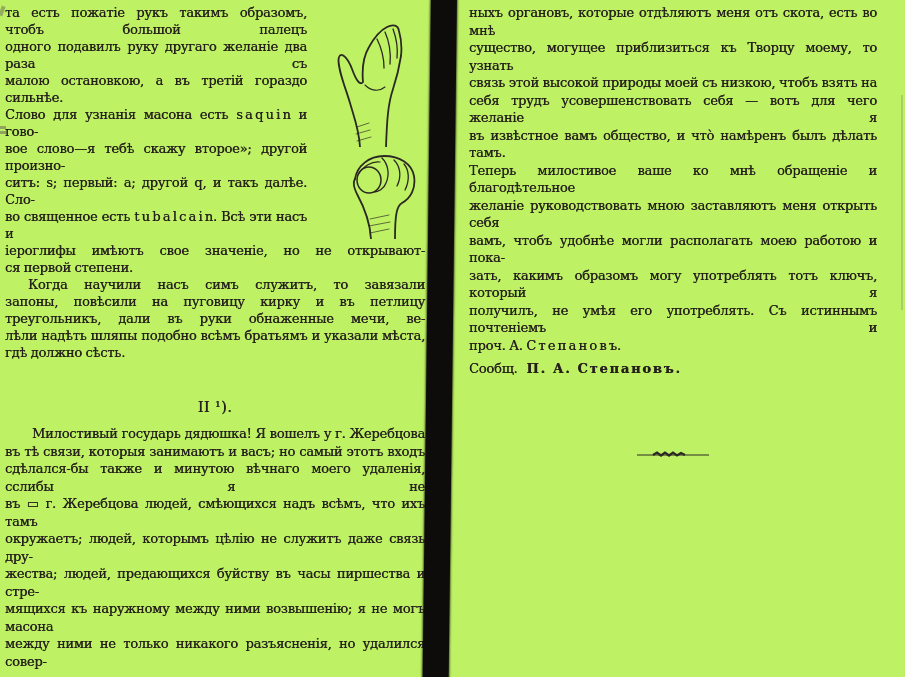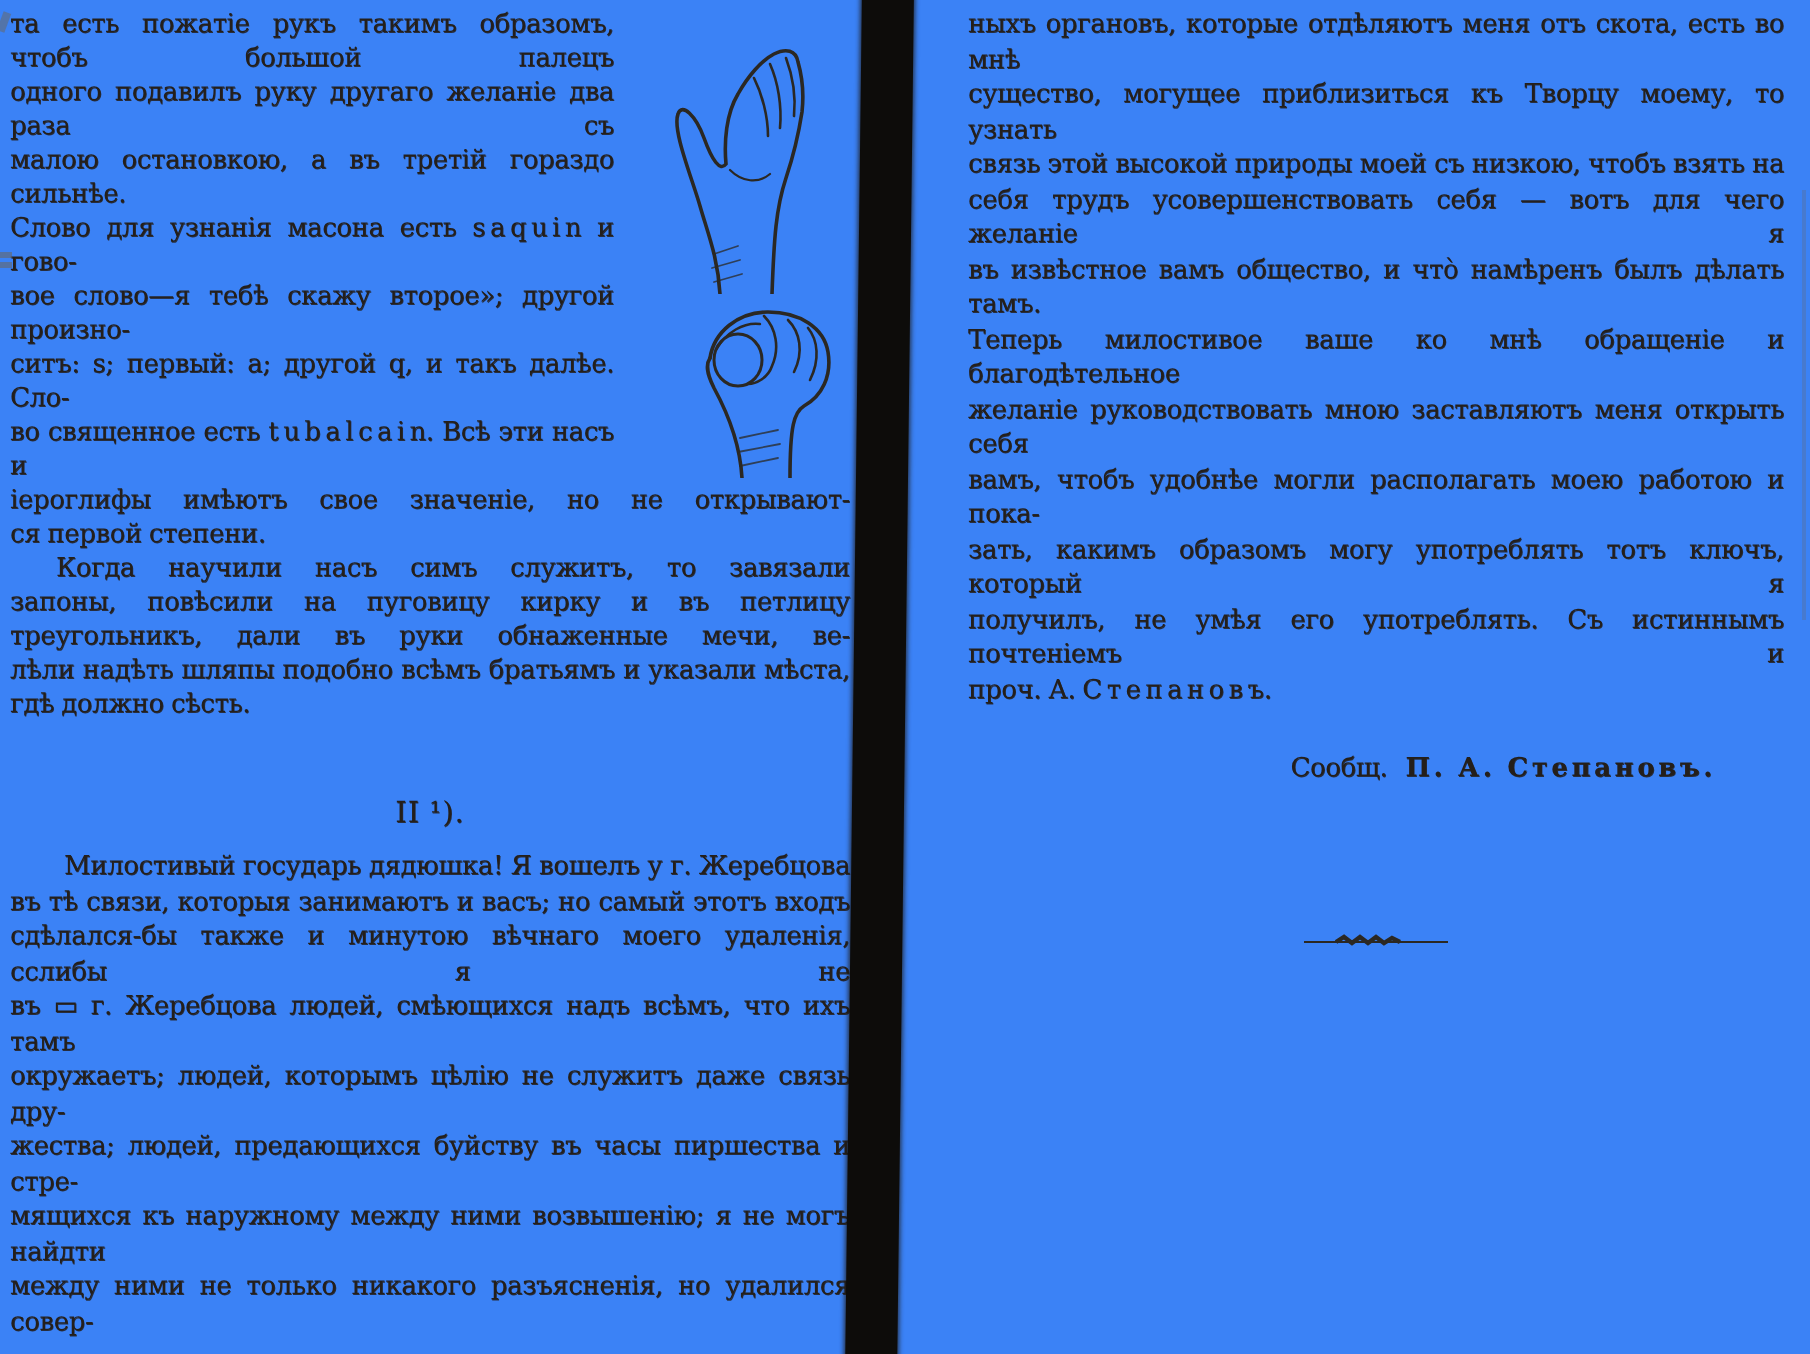--- a/index.html
+++ b/index.html
@@ -1,40 +1,40 @@
 <!DOCTYPE html>
 <html><head>
 <meta charset="utf-8">
 <style>
   html,body{margin:0;padding:0;}
   #stage{
     position:relative;width:905px;height:677px;overflow:hidden;
-    background:#3b82f6;color:#241f1b;
+    background:#bef264;color:#241f1b;
     font-family:"DejaVu Serif","Liberation Serif",serif;
     font-size:13px;letter-spacing:-0.2px;word-spacing:-0.4px;
     text-shadow:0.35px 0.25px 0 rgba(36,31,27,.85);
   }
   .col{position:absolute;top:4px;}
   #left-page{left:5px;width:420px;}
-  #right-page{left:484px;width:408px;}
+  #right-page{left:469px;width:408px;}
   .tline{text-align:justify;text-align-last:justify;}
   #para1a,#para1b{line-height:17px;}
   #para2,#right-para{line-height:17.5px;}
   #para1a .tline:last-child,#para1b .tline:last-child,
   #right-para .tline:last-child,#footnote .tline:last-child{text-align-last:left;}
   #para1b .tline:first-child{text-indent:23px;}
   #para2 .tline:first-child{text-indent:27px;}
   #hand-float{float:right;width:112px;height:201px;margin-top:19px;margin-left:6px;}
   #hand-float svg{display:block;}
   #open-hand{margin-left:14px;}
   #fist-hand{margin-left:24px;margin-top:2px;}
   #heading{margin-top:38px;height:17px;line-height:17px;text-align:center;
     font-size:14.5px;letter-spacing:0.5px;}
   #para2{margin-top:9px;}
-  #signature{margin-top:23px;height:17px;text-align:right;padding-right:34px;font-size:13px;}
+  #signature{margin-top:7px;height:17px;text-align:left;padding-right:34px;font-size:13px;}
   #signature-name{font-weight:700;letter-spacing:1.8px;margin-left:9px;}
   #divider-ornament{margin-top:72px;margin-left:168px;width:72px;height:10px;}
   #gutter-shadow{
     position:absolute;left:431px;top:-6px;width:26px;height:694px;
     background:#0d0c0a;transform:rotate(0.7deg);transform-origin:50% 0;
     box-shadow:-1px 0 2px rgba(30,26,22,.65), 1px 0 2px rgba(30,26,22,.6);
     border-radius:3px;
   }
   .speck{position:absolute;background:#6b655c;}
   #speck-1{left:0;top:126px;width:6px;height:3px;opacity:.55;box-shadow:0 5px 0 #6b655c;}
@@ -95,21 +95,21 @@
 
     <div id="heading">II ¹).</div>
 
     <div id="para2">
         <div class="tline">Милостивый государь дядюшка! Я вошелъ у г. Жеребцова</div>
         <div class="tline">въ тѣ связи, которыя занимаютъ и васъ; но самый этотъ входъ</div>
         <div class="tline">сдѣлался-бы также и минутою вѣчнаго моего удаленія, сслибы я не</div>
         <div class="tline">въ ▭ г. Жеребцова людей, смѣющихся надъ всѣмъ, что ихъ тамъ</div>
         <div class="tline">окружаетъ; людей, которымъ цѣлію не служитъ даже связь дру-</div>
         <div class="tline">жества; людей, предающихся буйству въ часы пиршества и стре-</div>
-        <div class="tline">мящихся къ наружному между ними возвышенію; я не могъ найдти</div>
+        <div class="tline">мящихся къ наружному между ними возвышенію; я не могъ масона</div>
         <div class="tline">между ними не только никакого разъясненія, но удалился совер-</div>
       </div>
 
   </div>
 
   <div id="gutter-shadow"></div>
 
   <div id="right-page" class="col">
     <div id="right-para">
         <div class="tline">ныхъ органовъ, которые отдѣляютъ меня отъ скота, есть во мнѣ</div>

